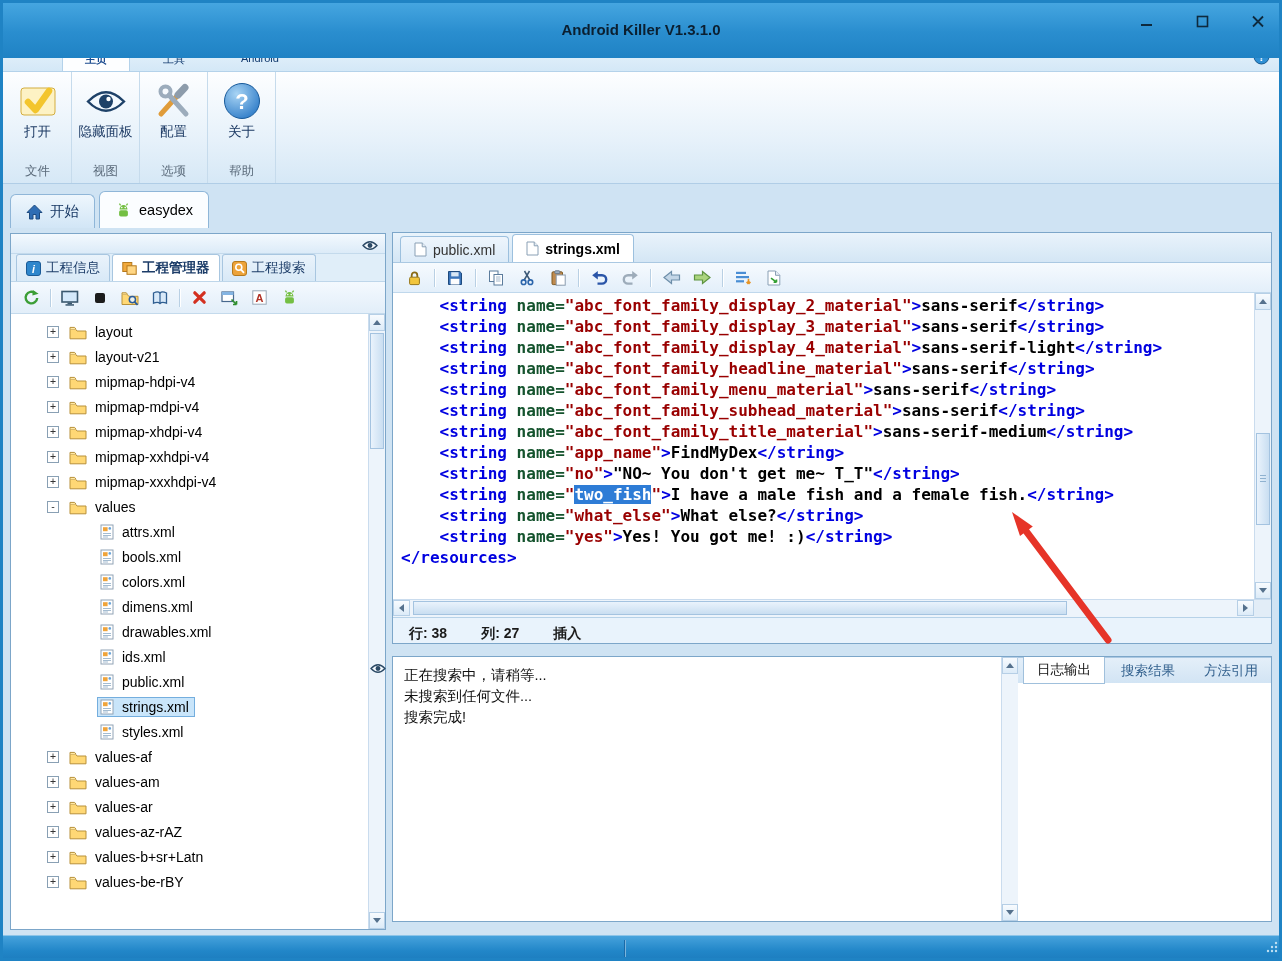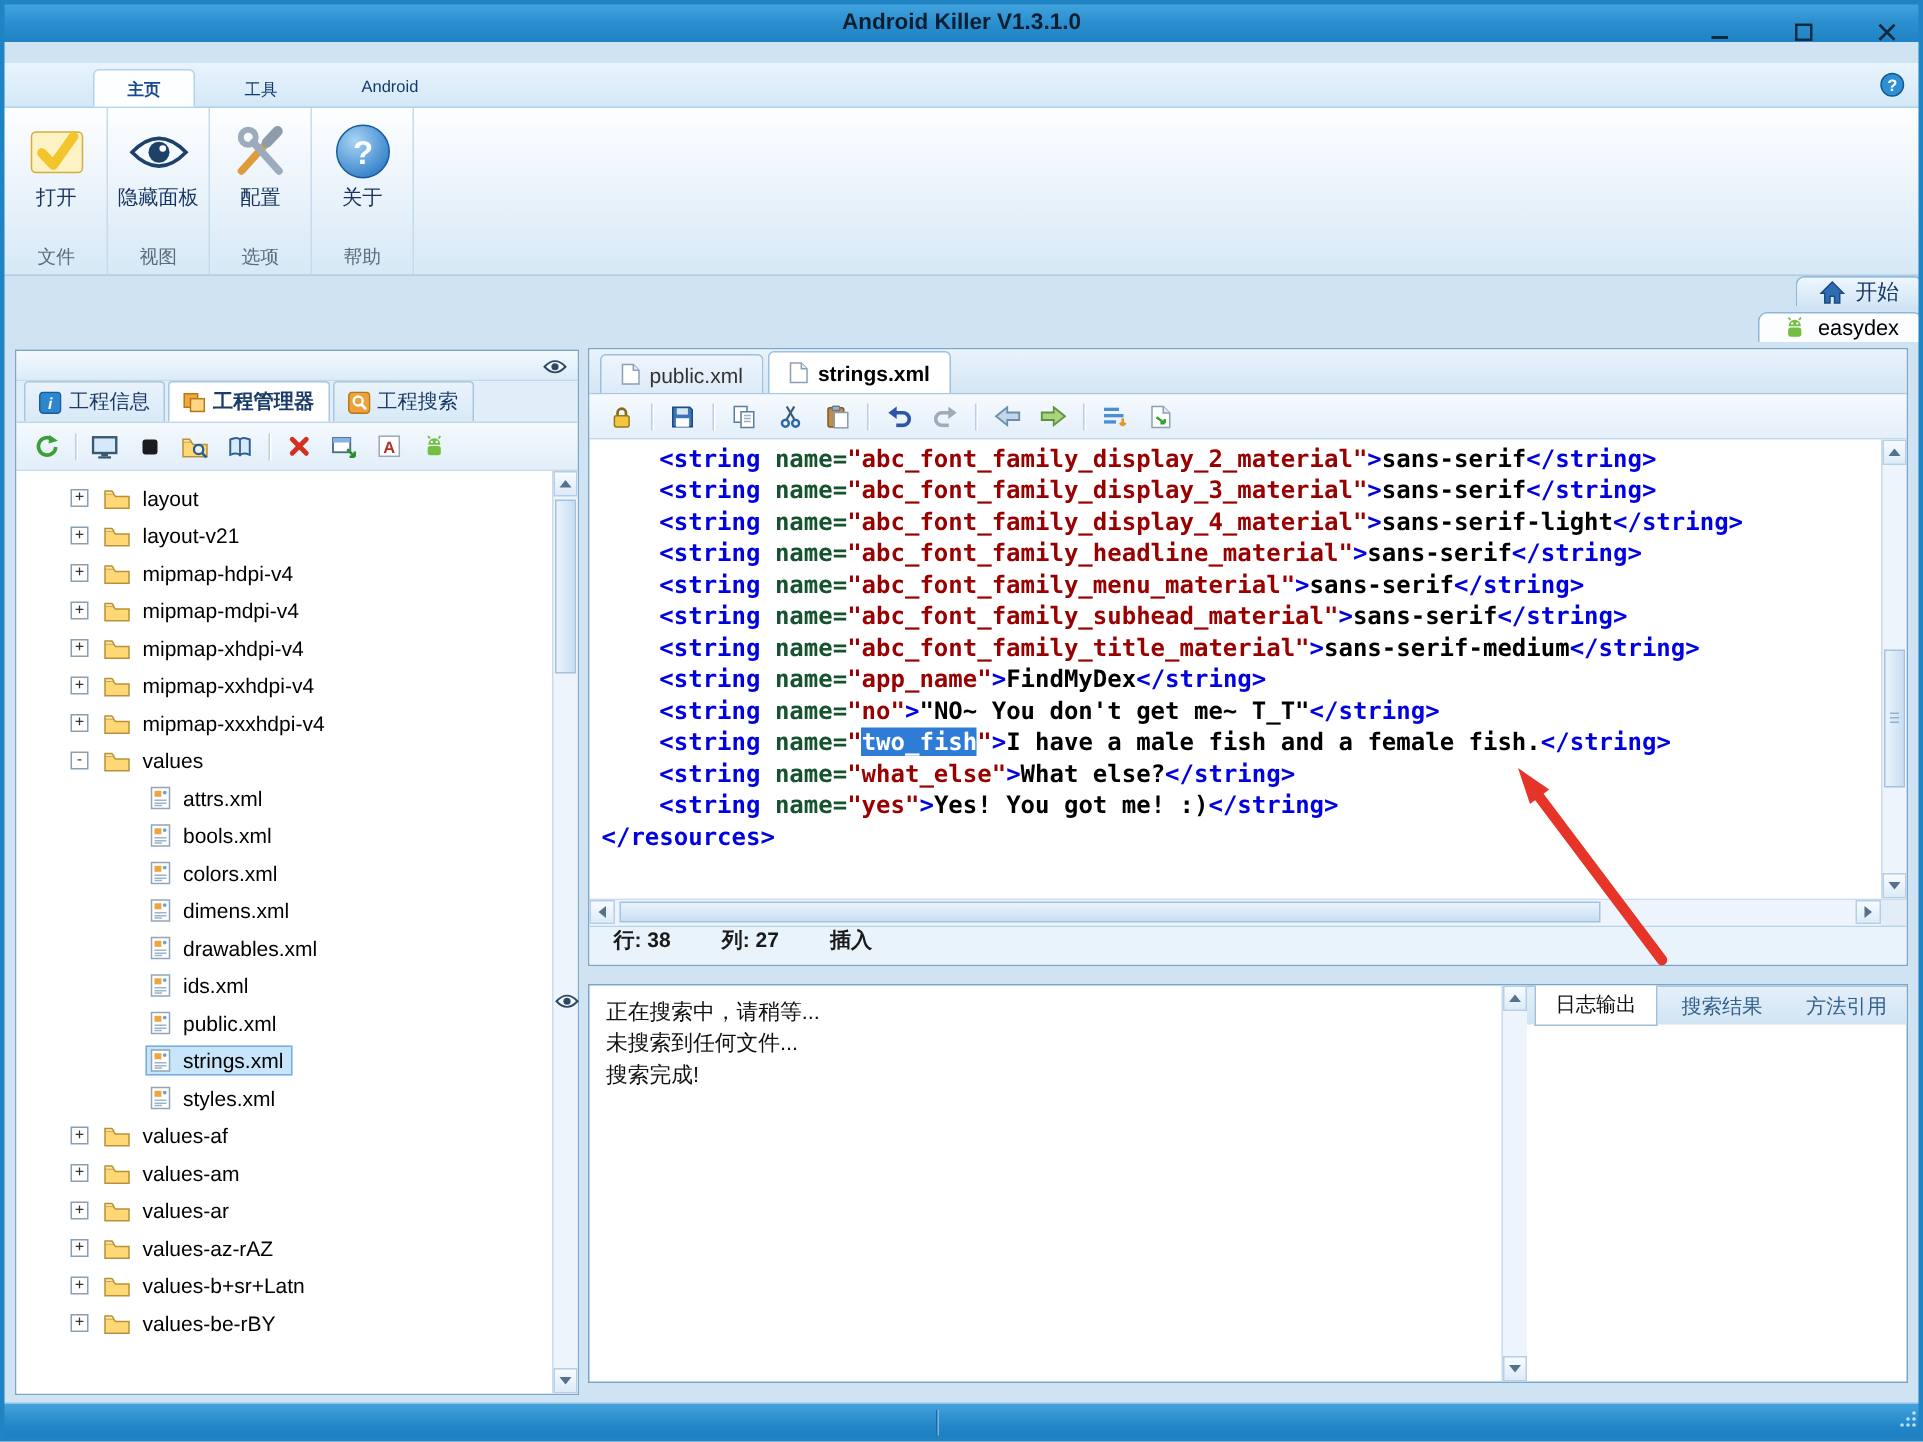--- a/index.html
+++ b/index.html
@@ -1,38 +1,38 @@
 <!DOCTYPE html>
 <html><head>
 <meta charset="utf-8">
 <style>
 *{box-sizing:border-box;margin:0;padding:0;}
 html,body{width:1282px;height:961px;}
 body{position:relative;overflow:hidden;background:#cfe3f3;font-family:"Liberation Sans","DejaVu Sans",sans-serif;}
 .frame{position:absolute;inset:0;border:3px solid #1f83c4;z-index:60;pointer-events:none;}
 
-.titlebar{position:absolute;left:0;top:0;width:1282px;height:28px;background:linear-gradient(#48a8e2,#2a8ecf 55%,#1f82c4);display:flex;align-items:center;z-index:5;}
+.titlebar{position:absolute;left:0;top:0;width:1282px;height:58px;background:linear-gradient(#48a8e2,#2a8ecf 55%,#1f82c4);display:flex;align-items:center;z-index:5;}
 .title{flex:1;text-align:center;font-size:15px;font-weight:bold;color:#0b1f30;}
 .winbtns{position:absolute;right:16px;top:0;height:42px;display:flex;align-items:center;gap:40px;}
 .winbtn{width:16px;height:16px;display:flex;align-items:center;justify-content:center;cursor:pointer;}
 
 .ribbon-tabrow{position:absolute;left:0;top:42px;width:1282px;height:30px;background:linear-gradient(#e9f4fc,#d4e8f7);border-bottom:1px solid #b4d2ea;}
 .ribbon-tabs{position:absolute;left:62px;bottom:0;display:flex;gap:10px;}
 .rtab{padding:5px 22px 4px;font-size:11px;color:#123a6e;border:1px solid transparent;border-bottom:none;cursor:pointer;text-align:center;}
 .rtab.active{background:#fdfeff;border-color:#b4d2ea;border-radius:4px 4px 0 0;font-weight:bold;color:#1a4a8e;}
 .rhelp{position:absolute;right:12px;top:6px;cursor:pointer;}
 
 .ribbon-body{position:absolute;left:0;top:72px;width:1282px;height:112px;background:linear-gradient(#fdfeff,#e6f1fa 62%,#d6e8f6);border-bottom:1px solid #b0cde6;display:flex;padding-left:4px;}
 .rgroup{width:68px;display:flex;flex-direction:column;align-items:center;border-right:1px solid #c6dbec;position:relative;padding-top:7px;}
 .rbtn{display:flex;flex-direction:column;align-items:center;width:62px;cursor:pointer;}
 .rbicon{height:44px;display:flex;align-items:center;justify-content:center;}
 .rbtn .lbl{font-size:13.5px;color:#15335e;text-align:center;line-height:1.22;margin-top:1px;width:56px;}
 .glabel{position:absolute;bottom:3px;font-size:12.5px;color:#5b6b7b;}
 
-.doctabs{position:absolute;left:0;top:184px;width:1282px;height:44px;display:flex;align-items:flex-end;padding:0 0 0 10px;gap:4px;flex-direction:column;}
+.doctabs{position:absolute;left:0;top:184px;width:1282px;height:44px;display:flex;align-items:flex-end;padding:0 0 0 10px;gap:4px;}
 .dtab{height:34px;display:flex;align-items:center;gap:7px;padding:0 15px;border:1px solid #8fb6d8;border-bottom:none;border-radius:6px 6px 0 0;background:linear-gradient(#eef6fd,#d2e6f6);font-size:14.5px;color:#1a3a66;cursor:pointer;}
 .dtab.active{background:#fbfdff;height:37px;color:#000;}
 
 .left-panel{position:absolute;left:10px;top:233px;width:376px;height:697px;background:#fff;border:1px solid #7ca6c9;display:flex;flex-direction:column;z-index:3;}
 .lp-header{height:20px;background:linear-gradient(#f3f9fe,#dcebf8);border-bottom:1px solid #c4daec;position:relative;}
 .panel-eye{position:absolute;right:7px;top:3px;cursor:pointer;}
 .lp-tabs{height:28px;background:#e0eef9;display:flex;align-items:flex-end;padding-left:5px;gap:2px;border-bottom:1px solid #bed6ea;}
 .lptab{display:flex;align-items:center;gap:5px;padding:4px 9px;font-size:13.5px;color:#1c3c68;border:1px solid #a8c6e0;border-bottom:none;background:linear-gradient(#eaf3fb,#d8e9f7);border-radius:3px 3px 0 0;cursor:pointer;white-space:nowrap;}
 .lptab.active{background:#fff;font-weight:bold;}
 .lp-toolbar{height:32px;display:flex;align-items:center;gap:8px;padding:0 9px;background:linear-gradient(#f4f9fe,#e2eef9);border-bottom:1px solid #c4daec;}
@@ -71,21 +71,21 @@
 .cl{height:21px;font:bold 16px/21px "DejaVu Sans Mono",monospace;white-space:pre;}
 .tk-t{color:#0000e0;} .tk-a{color:#14532d;} .tk-v{color:#990000;} .tk-p{color:#000;}
 .tk-s{background:#2e7cd6;color:#fff;}
 .code-vscroll{width:17px;flex:none;position:relative;background:#edf4fb;border-left:1px solid #cadcee;}
 .hscroll-row{height:18px;display:flex;border-top:1px solid #cadcee;flex:none;}
 .hscroll{flex:1;position:relative;background:#edf4fb;}
 .harrow{position:absolute;top:0;width:17px;height:16px;background:linear-gradient(#f8fbfe,#dcebf8);border:1px solid #b6cfe6;display:flex;align-items:center;justify-content:center;cursor:pointer;}
 .harrow.left{left:0;} .harrow.right{right:0;}
 .hthumb{position:absolute;top:1px;height:14px;left:20px;width:76%;background:linear-gradient(#eaf3fc,#c9def1);border:1px solid #a4c3e0;cursor:pointer;}
 .corner{width:17px;background:#e2edf7;flex:none;}
-.ed-status{height:26px;background:#e9f3fc;border-top:1px solid #b7d2e8;display:flex;align-items:flex-start;font-size:14px;font-weight:bold;color:#1a1a1a;gap:34px;padding-left:16px;flex:none;}
+.ed-status{height:26px;background:#e9f3fc;border-top:1px solid #b7d2e8;display:flex;align-items:flex-end;font-size:14px;font-weight:bold;color:#1a1a1a;gap:34px;padding-left:16px;flex:none;}
 
 .log-panel{position:absolute;left:392px;top:656px;width:880px;height:266px;border:1px solid #7ca6c9;background:#fff;display:flex;flex-direction:row;z-index:3;}
 .log-header{height:18px;background:linear-gradient(#f0f7fd,#dcebf8);border-bottom:1px solid #c8dcee;position:relative;flex:none;}
 .log-body{flex:1;position:relative;overflow:hidden;}
 .log-lines{position:absolute;top:8px;left:11px;right:22px;font-size:14.5px;color:#111;line-height:21px;}
 .log-tabs{height:26px;background:linear-gradient(#e4eff9,#d2e4f4);border-top:1px solid #aac8e2;display:flex;align-items:center;padding-left:5px;gap:3px;flex:none;}
 .logtab{padding:4px 13px;font-size:13.5px;color:#33618e;cursor:pointer;}
 .logtab.active{background:#fff;border:1px solid #a0c0dc;border-top:none;color:#111;}
 
 .statusbar{position:absolute;left:0;bottom:0;width:1282px;height:26px;background:linear-gradient(#46a2dc,#2186c8 60%,#1d7cbe);border-top:1px solid #8cc4e8;z-index:5;}

